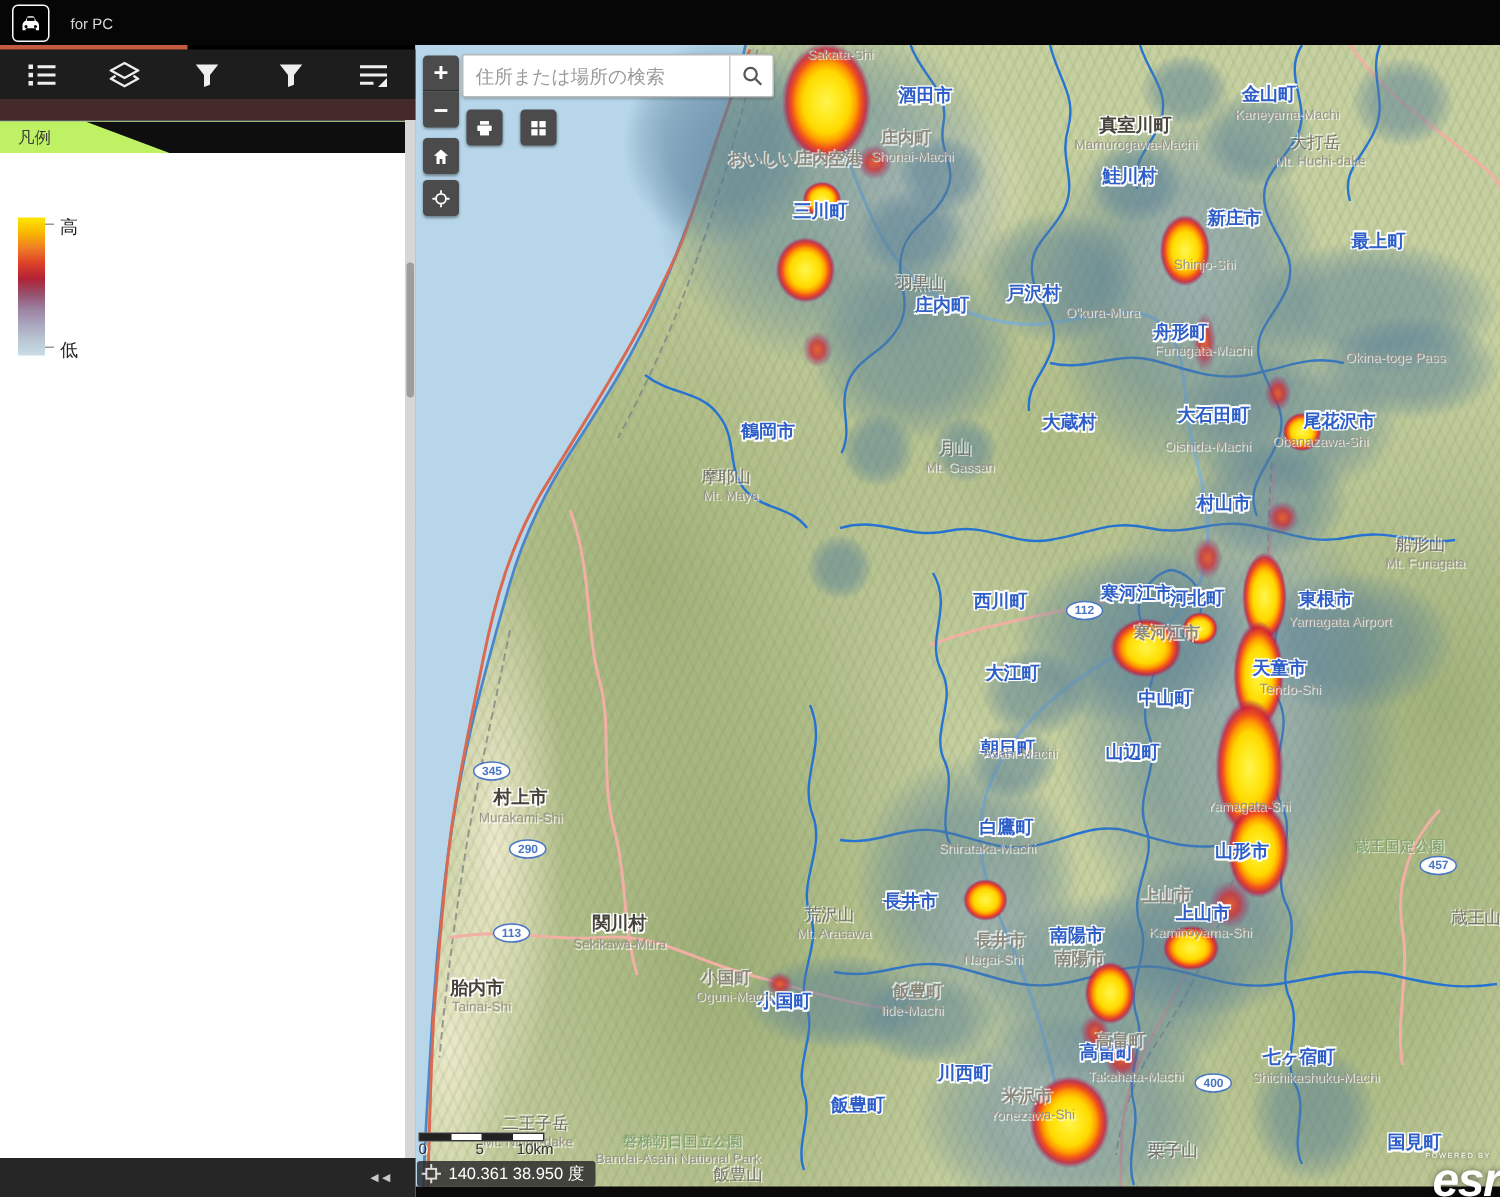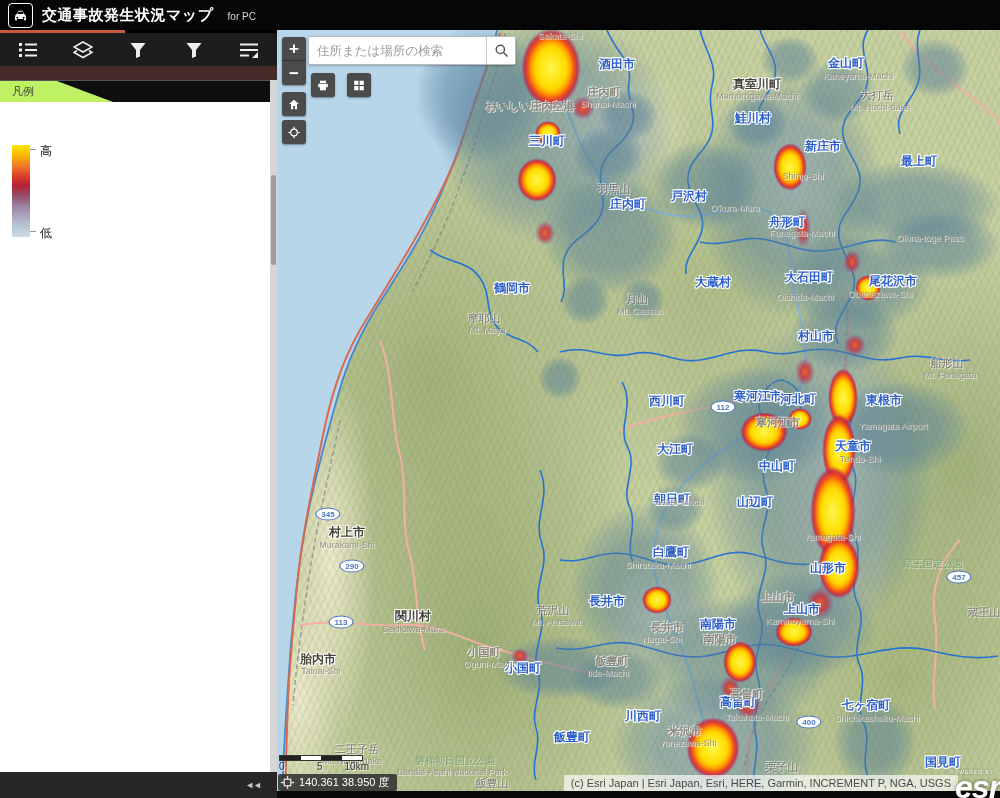--- a/index.html
+++ b/index.html
@@ -95,21 +95,20 @@
 
 <div class="header">
   <div class="app-icon">
     <svg width="17" height="17" viewBox="0 0 20 20">
       <path d="M3.5 12 q0-3 2.5-4 l1-2.5 q.4-1 1.6-1 h2.8 q1.2 0 1.6 1 l1 2.5 q2.5 1 2.5 4 v3.5 h-2.5 v-1.5 h-8 v1.5 h-2.5 z" fill="#fff"></path>
       <rect x="7" y="5.6" width="6" height="2.6" fill="#000"></rect>
       <circle cx="6.3" cy="12.6" r="1.2" fill="#000"></circle>
       <circle cx="13.7" cy="12.6" r="1.2" fill="#000"></circle>
     </svg>
   </div>
-  <span class="app-title">交通事故発生状況マップ</span>
   <span class="app-mode">for PC</span>
 </div>
 <div class="accent"></div>
 
 <div class="toolbar">
   <button class="tbtn" title="">
     <svg width="20" height="18" viewBox="0 0 20 18" fill="#eee">
       <rect x="1" y="2" width="3" height="3"></rect>
         <rect x="7" y="2.5" width="12" height="2"></rect>
       <rect x="1" y="7.5" width="3" height="3"></rect>
@@ -331,21 +330,21 @@
         <span class="mlbl c-rom" style="left: 757px; top: 717px;">Takahata-Machi</span>
         <span class="mlbl c-rom" style="left: 800px; top: 621px;">Kaminoyama-Shi</span>
         <span class="mlbl c-rom" style="left: 662px; top: 639px;">Nagai-Shi</span>
         <span class="mlbl c-rom" style="left: 658px; top: 565px;">Shirataka-Machi</span>
         <span class="mlbl c-rom" style="left: 680px; top: 502px;">Asahi-Machi</span>
         <span class="mlbl c-rom" style="left: 860px; top: 459px;">Tendo-Shi</span>
         <span class="mlbl c-rom" style="left: 832px; top: 537px;">Yamagata-Shi</span>
         <span class="mlbl c-rom" style="left: 877px; top: 718px;">Shichikashuku-Machi</span>
         <span class="mlbl c-rom" style="left: 489px; top: 664px;">Oguni-Machi</span>
         <span class="mlbl c-rom" style="left: 930px; top: 238px;">Okina-toge Pass</span>
-        <span class="mlbl c-rom" style="left: 893px; top: 414px; margin-top: 12px;">Yamagata Airport</span>
+        <span class="mlbl c-rom" style="left: 893px; top: 414px;">Yamagata Airport</span>
         <span class="mlbl c-mtn" style="left: 637px; top: 299px;">月山</span>
         <span class="mlbl c-rom" style="left: 640px; top: 311px;">Mt. Gassan</span>
         <span class="mlbl c-mtn" style="left: 484px; top: 318px;">摩耶山</span>
         <span class="mlbl c-rom" style="left: 487px; top: 330px;">Mt. Maya</span>
         <span class="mlbl c-mtn" style="left: 614px; top: 189px;">羽黒山</span>
         <span class="mlbl c-mtn" style="left: 877px; top: 95px;">大打岳</span>
         <span class="mlbl c-rom" style="left: 880px; top: 107px;">Mt. Huchi-dake</span>
         <span class="mlbl c-mtn" style="left: 947px; top: 363px;">船形山</span>
         <span class="mlbl c-rom" style="left: 950px; top: 375px;">Mt. Funagata</span>
         <span class="mlbl c-mtn" style="left: 553px; top: 610px;">荒沢山</span>
@@ -425,19 +424,18 @@
   </div>
   <div class="mwidget coords">
     <span class="xicon">
       <svg width="13" height="13" viewBox="0 0 20 20" stroke="#ddd" stroke-width="2" fill="none">
         <rect x="5" y="5" width="10" height="10"></rect>
           <path d="M10 0 V5 M10 15 V20 M0 10 H5 M15 10 H20"></path>
       </svg>
     </span>
     <span>140.361 38.950 度</span>
   </div>
-  <div class="mwidget attrib">(c) Esri Japan | Esri Japan, Esri, HERE, Garmin, INCREMENT P, NGA, USGS</div>
   <div class="mwidget esrilogo">
     <span class="pw">POWERED BY</span>
     <span class="br">esri</span>
   </div>
   <div class="bottomstrip"></div>
 </div>
 
 </body></html>

